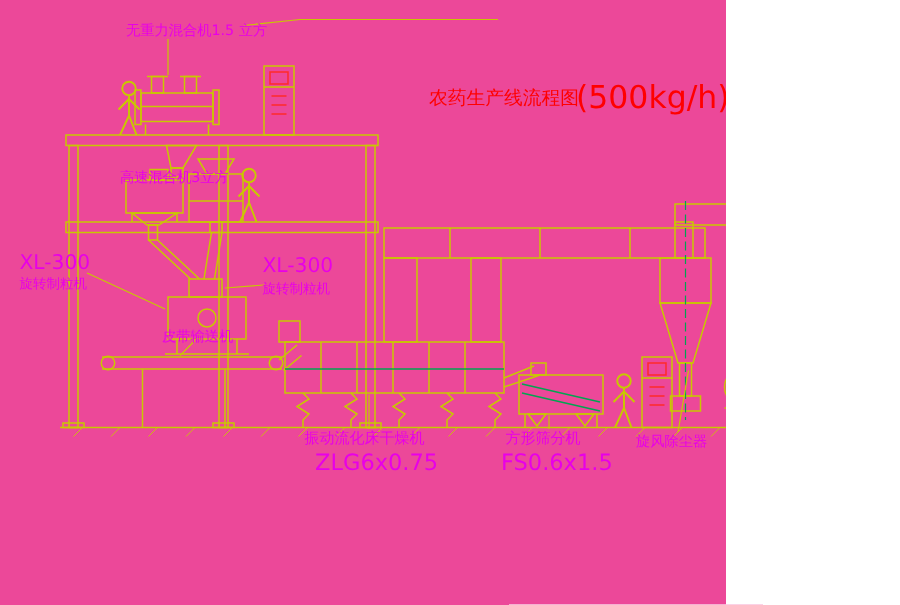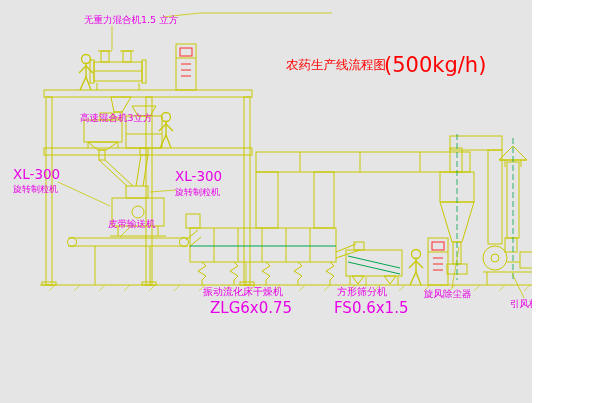--- a/index.html
+++ b/index.html
@@ -1,16 +1,16 @@
 <!DOCTYPE html>
 <html><head>
 <meta charset="utf-8">
 <style>
   html,body{margin:0;padding:0;background:#ffffff;}
-  .stage{position:relative;width:532px;height:403px;background:#e5e5e5;overflow:hidden;
+  .stage{position:relative;width:484px;height:403px;background:#ec4899;overflow:hidden;
          font-family:"DejaVu Sans",sans-serif;}
   svg{display:block;}
   text{stroke:none;}
 </style>
 </head>
 <body>
 
 <div class="stage">
 <svg width="600" height="403" viewBox="0 0 600 403">
 

